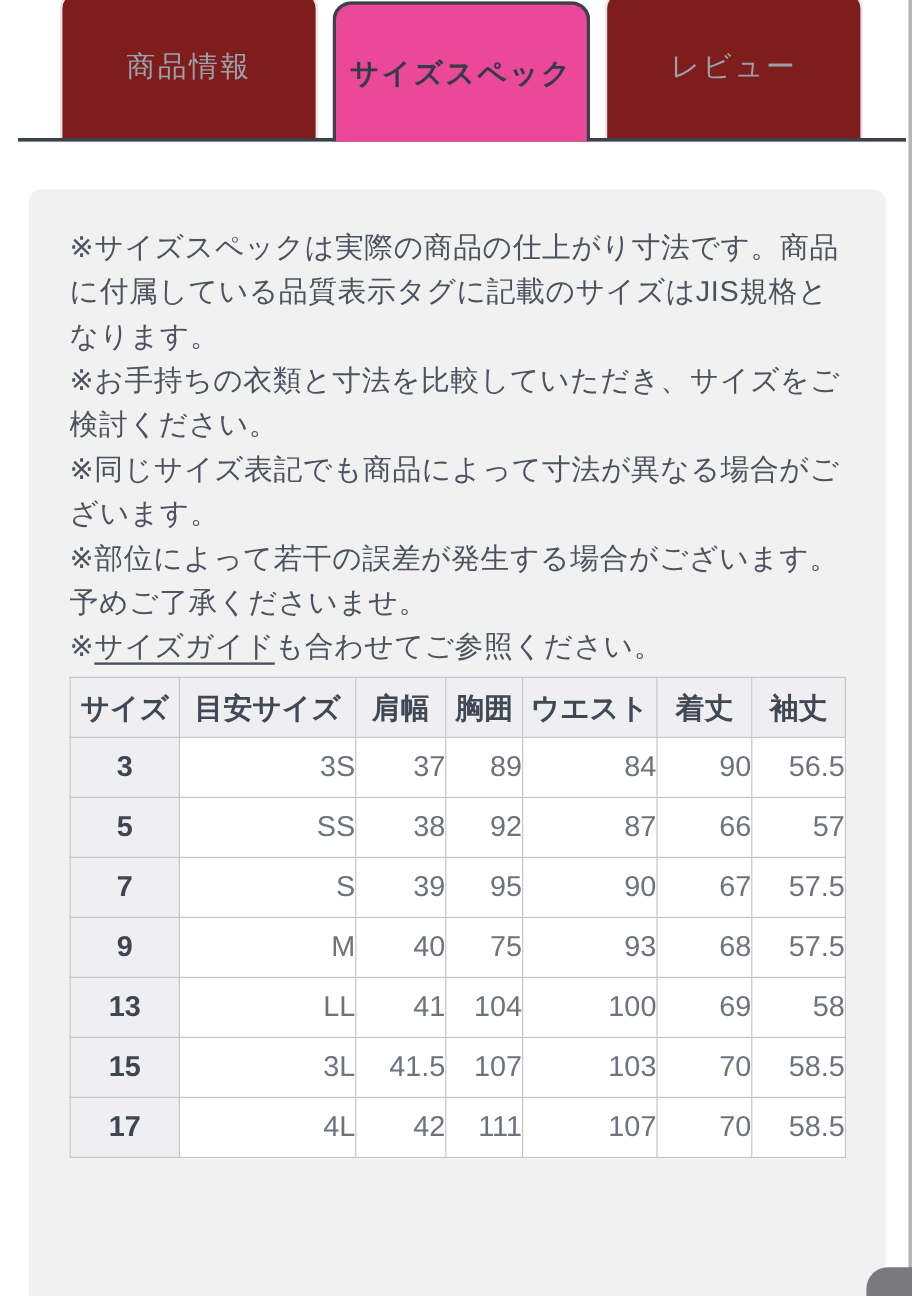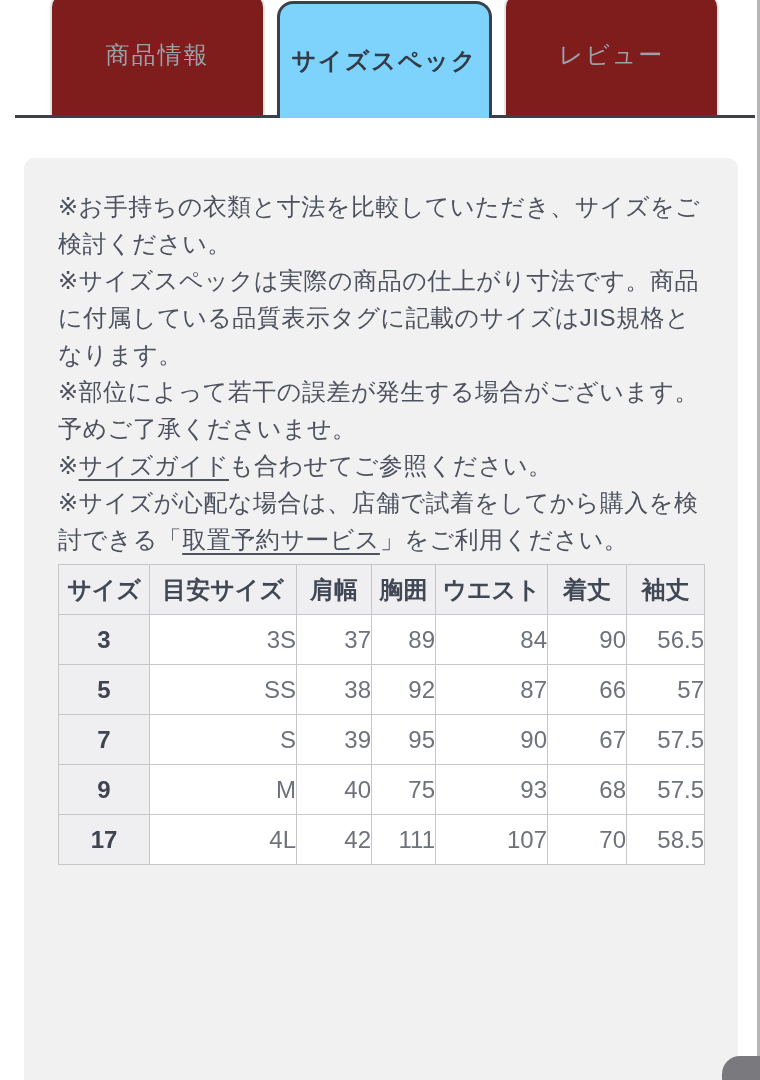--- a/index.html
+++ b/index.html
@@ -50,21 +50,21 @@
   }
   .tab.active{
     height:117px;
     border:3px solid var(--dark);
     border-bottom:none;
     border-radius:16px 16px 0 0;
     margin-bottom:-3px;
     color:#343b47;
     font-weight:700;
     z-index:2;
-    background:#7dd3fc;
+    background:#ec4899;
     text-align:center;
   }
   
   .card{
     margin:40px 0 0 24px;
     width:714px;
     min-height:1000px;
     background:var(--card-bg);
     border-radius:10px;
     padding:30px 34px 60px;
@@ -140,25 +140,25 @@
     <div class="tab active">
     <span>サイズスペック</span>
   </div>
     <div class="tab">
     <span>レビュー</span>
   </div>
   </nav>
 
 <section class="card">
   <div class="notes">
+      <p class="note"><span>※サイズスペックは実際の商品の仕上がり寸法です。商品に付属している品質表示タグに記載のサイズはJIS規格となります。</span></p>
       <p class="note"><span>※お手持ちの衣類と寸法を比較していただき、サイズをご検討ください。</span></p>
-      <p class="note"><span>※サイズスペックは実際の商品の仕上がり寸法です。商品に付属している品質表示タグに記載のサイズはJIS規格となります。</span></p>
+      <p class="note"><span>※同じサイズ表記でも商品によって寸法が異なる場合がございます。</span></p>
       <p class="note"><span>※部位によって若干の誤差が発生する場合がございます。予めご了承くださいませ。</span></p>
       <p class="note"><span>※</span><span class="note-link">サイズガイド</span><span>も合わせてご参照ください。</span></p>
-      <p class="note"><span>※サイズが心配な場合は、店舗で試着をしてから購入を検討できる「</span><span class="note-link">取置予約サービス</span><span>」をご利用ください。</span></p>
     </div>
 
   <table>
     <colgroup>
         <col style="width: 91px;">
         <col style="width: 147px;">
         <col style="width: 75px;">
         <col style="width: 64px;">
         <col style="width: 112px;">
         <col style="width: 79px;">
@@ -206,20 +206,38 @@
         <tr>
           <th>9</th>
           <td>M</td>
           <td>40</td>
           <td>75</td>
           <td>93</td>
           <td>68</td>
           <td>57.5</td>
         </tr>
         <tr>
+          <th>13</th>
+          <td>LL</td>
+          <td>41</td>
+          <td>104</td>
+          <td>100</td>
+          <td>69</td>
+          <td>58</td>
+        </tr>
+        <tr>
+          <th>15</th>
+          <td>3L</td>
+          <td>41.5</td>
+          <td>107</td>
+          <td>103</td>
+          <td>70</td>
+          <td>58.5</td>
+        </tr>
+        <tr>
           <th>17</th>
           <td>4L</td>
           <td>42</td>
           <td>111</td>
           <td>107</td>
           <td>70</td>
           <td>58.5</td>
         </tr>
       </tbody>
   </table>

